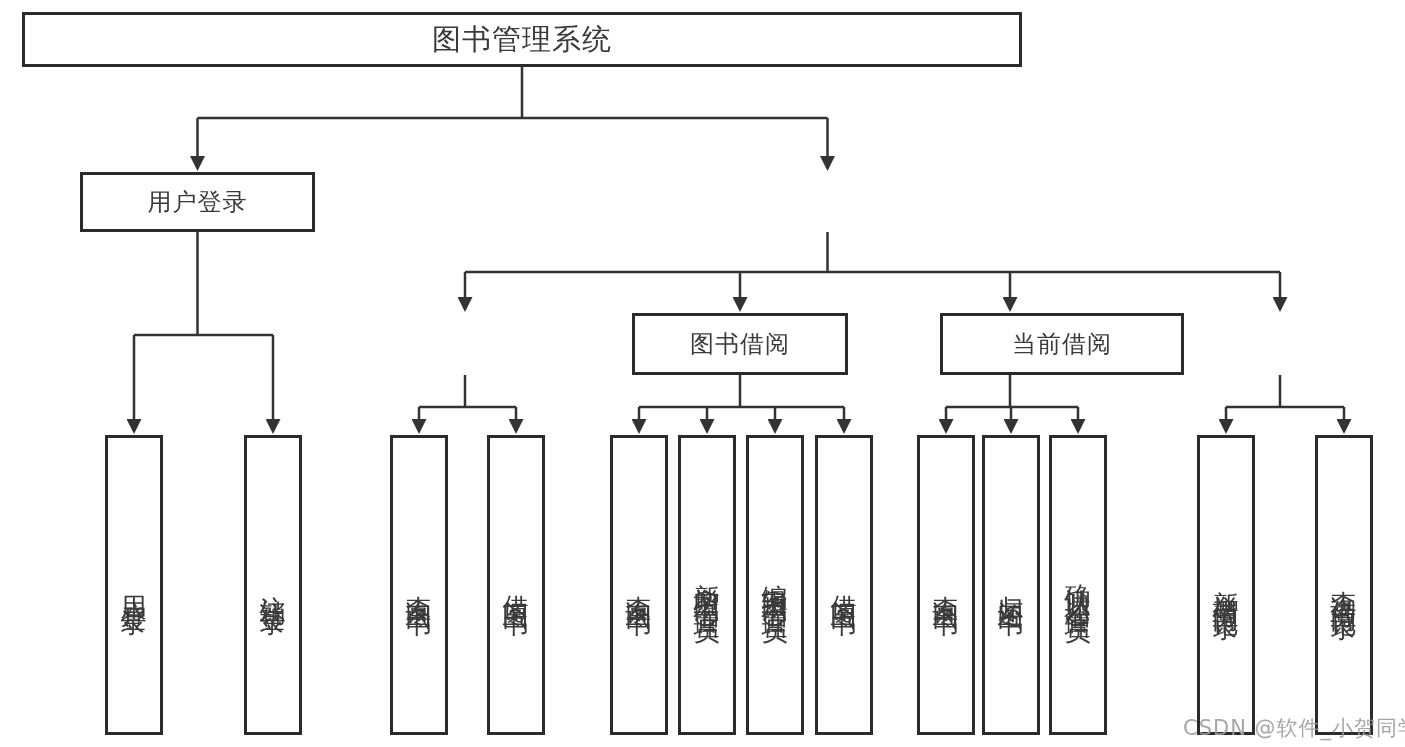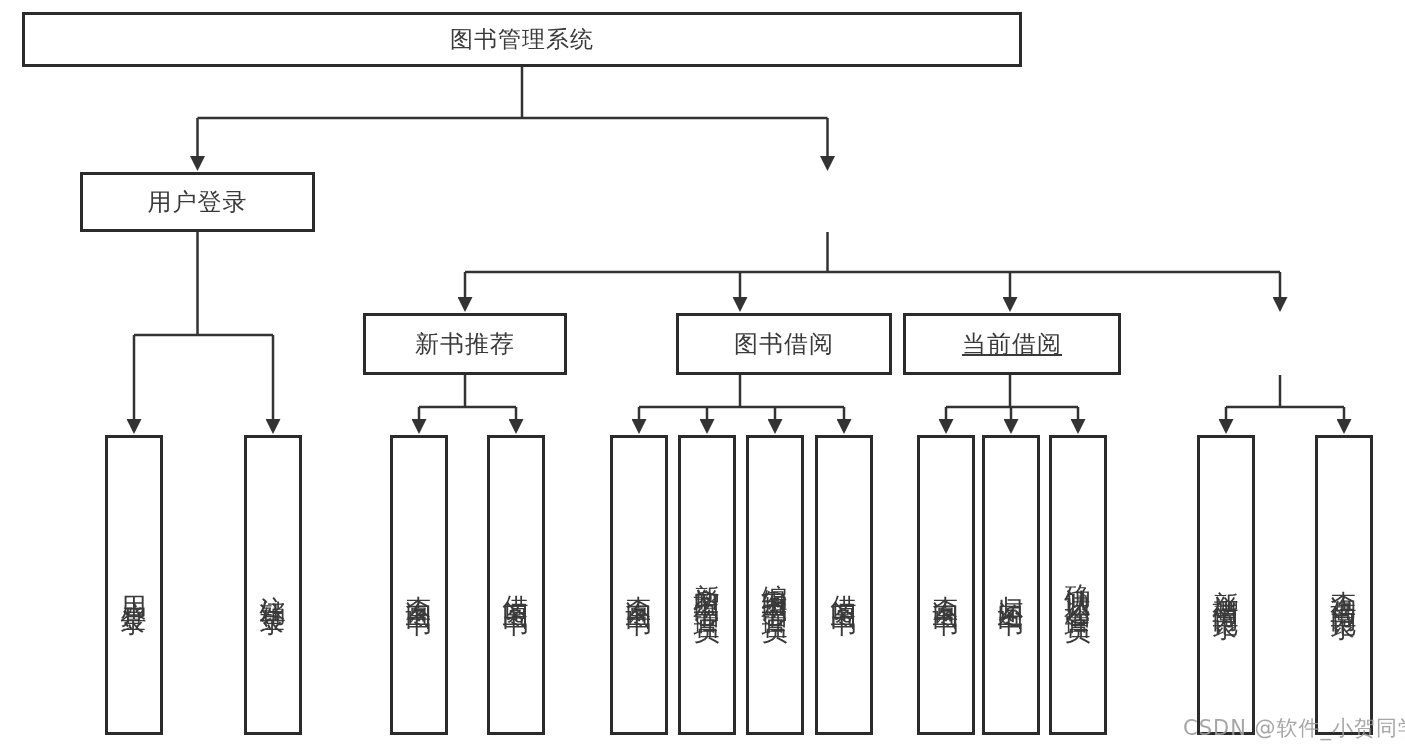--- a/index.html
+++ b/index.html
@@ -105,35 +105,32 @@
       <path d="M1011,407 V431" marker-end="url(#arrow)"></path>
       <path d="M1078,407 V431" marker-end="url(#arrow)"></path>
 
       <path d="M1280,375 V407"></path>
       <path d="M1226,407 H1344"></path>
       <path d="M1226,407 V431" marker-end="url(#arrow)"></path>
       <path d="M1344,407 V431" marker-end="url(#arrow)"></path>
     </g>
   </svg>
 
-  <div class="node" style="left:22px; top:12px; width:1000px; height:55px; font-size:23px;">
+  <div class="node" style="left:22px; top:12px; width:1000px; height:55px; font-size:29px;">
     <span>图书管理系统</span>
   </div>
 
   <div class="node" style="left:80px; top:172px; width:235px; height:60px;">
     <span>用户登录</span>
   </div>
 
-  <div class="node" style="left:363px; top:313px; width:204px; height:62px;">
-    <span>新书推荐</span>
-  </div>
-  <div class="node" style="left:632px; top:313px; width:216px; height:62px;margin-left:44px;">
+  <div class="node" style="left:632px; top:313px; width:216px; height:62px;">
     <span>图书借阅</span>
   </div>
-  <div class="node" style="left:903px; top:313px; width:218px; height:62px;text-decoration:underline;">
+  <div class="node" style="left:940px; top:313px; width:244px; height:62px;">
     <span>当前借阅</span>
   </div>
 
   <div class="node leaf" style="left:105px;">
     <span>用户登录</span>
   </div>
   <div class="node leaf" style="left:244px;">
     <span>注销登录</span>
   </div>
 

